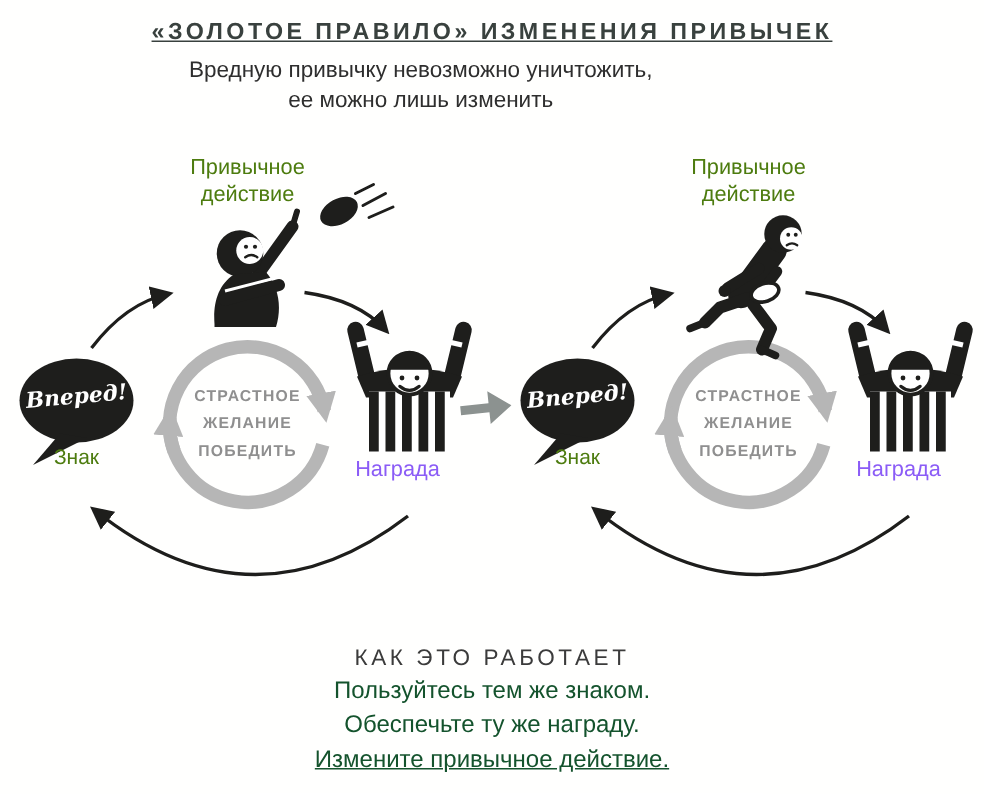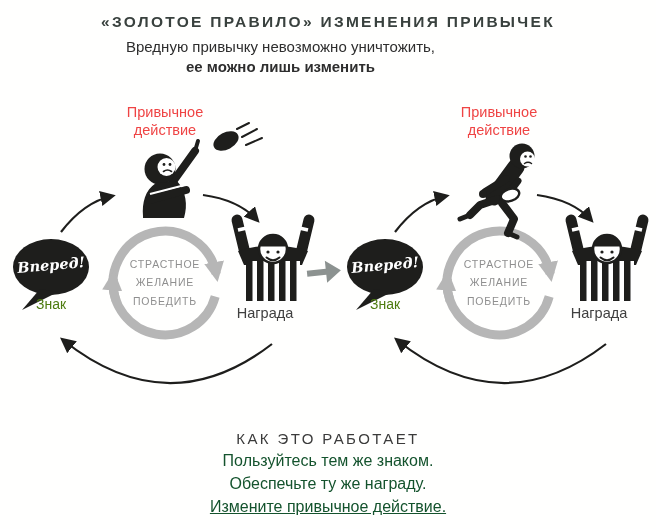--- a/index.html
+++ b/index.html
@@ -4,44 +4,44 @@
 <style>
   html,body { margin:0; padding:0; background:#ffffff; }
   .canvas {
     position:relative; width:656px; height:529px; background:#fffffe;
     font-family:"Liberation Sans", sans-serif; color:#343c39; overflow:hidden;
   }
   .abs { position:absolute; }
   .ctr { text-align:center; }
   .page-title {
     top:13px; left:0; width:656px; font-size:15.5px; font-weight:bold;
-    letter-spacing:2.3px; color:#39413e;
+    letter-spacing:2.3px; color:#39413e;text-decoration:underline;
   }
   .page-sub { left:0; width:561px; font-size:15px; color:#2e2e2e; }
-  .sub1 { top:38px; } .sub2 { top:58px;font-weight:bold; }
+  .sub1 { top:38px; } .sub2 { top:58px; }
 
   .loop { position:absolute; top:95px; width:336px; height:312px; }
   .loop-before { left:0; } .loop-after { left:334px; }
   .loop-svg { position:absolute; left:0; top:0; }
 
   .routine-label {
     top:8px; left:0; width:330px; font-size:14.5px; line-height:1.26;
-    color:#ef4444; white-space:pre-line;
+    color:#4d7c0f; white-space:pre-line;
   }
   .craving-label {
-    top:160px; left:95px; width:140px; font-size:10.5px; font-weight:normal;
+    top:160px; left:95px; width:140px; font-size:10.5px; font-weight:bold;
     letter-spacing:0.8px; line-height:1.75; color:#8f8f8f; white-space:pre-line;
   }
   .cue-bubble-text {
     top:161px; left:14px; width:74px; font-size:14.5px; font-weight:bold;
     font-style:italic; font-family:"DejaVu Serif", serif; color:#ffffff;
     transform:rotate(-5deg);
   }
   .cue-label  { top:201px; left:6px;  width:90px;  font-size:14px; color:#4d7c0f; }
-  .reward-label { top:210px; left:213px; width:104px; font-size:14.5px; color:#404040; }
+  .reward-label { top:210px; left:213px; width:104px; font-size:14.5px; color:#8b5cf6; }
 
   .transform-arrow { left:305px; top:257px; }
 
   .how-heading {
     top:430px; left:0; width:656px; font-size:15px; letter-spacing:2.4px; color:#3b3b3b;
   }
   .how-line { left:0; width:656px; font-size:16px; color:#14532d; }
   .hl0 { top:452px; } .hl1 { top:475px; } .hl2 { top:498px;text-decoration:underline; }
 </style>
 </head>

